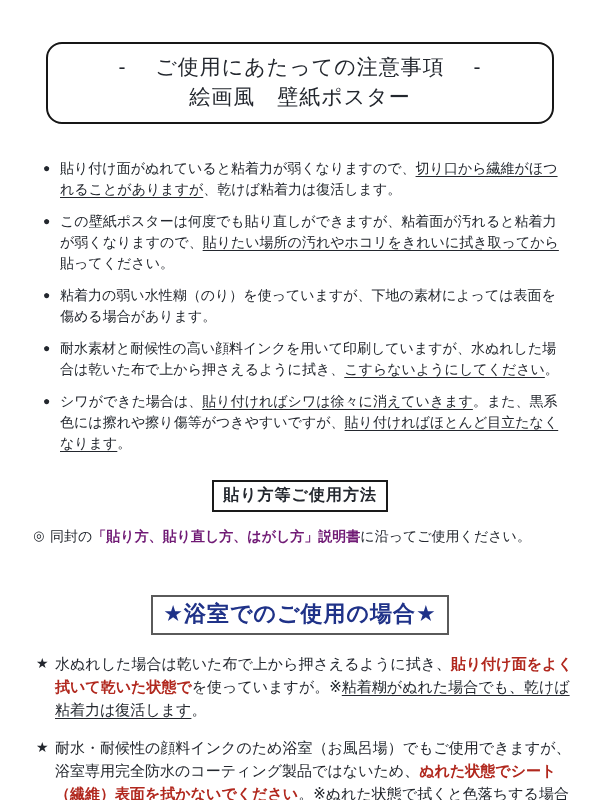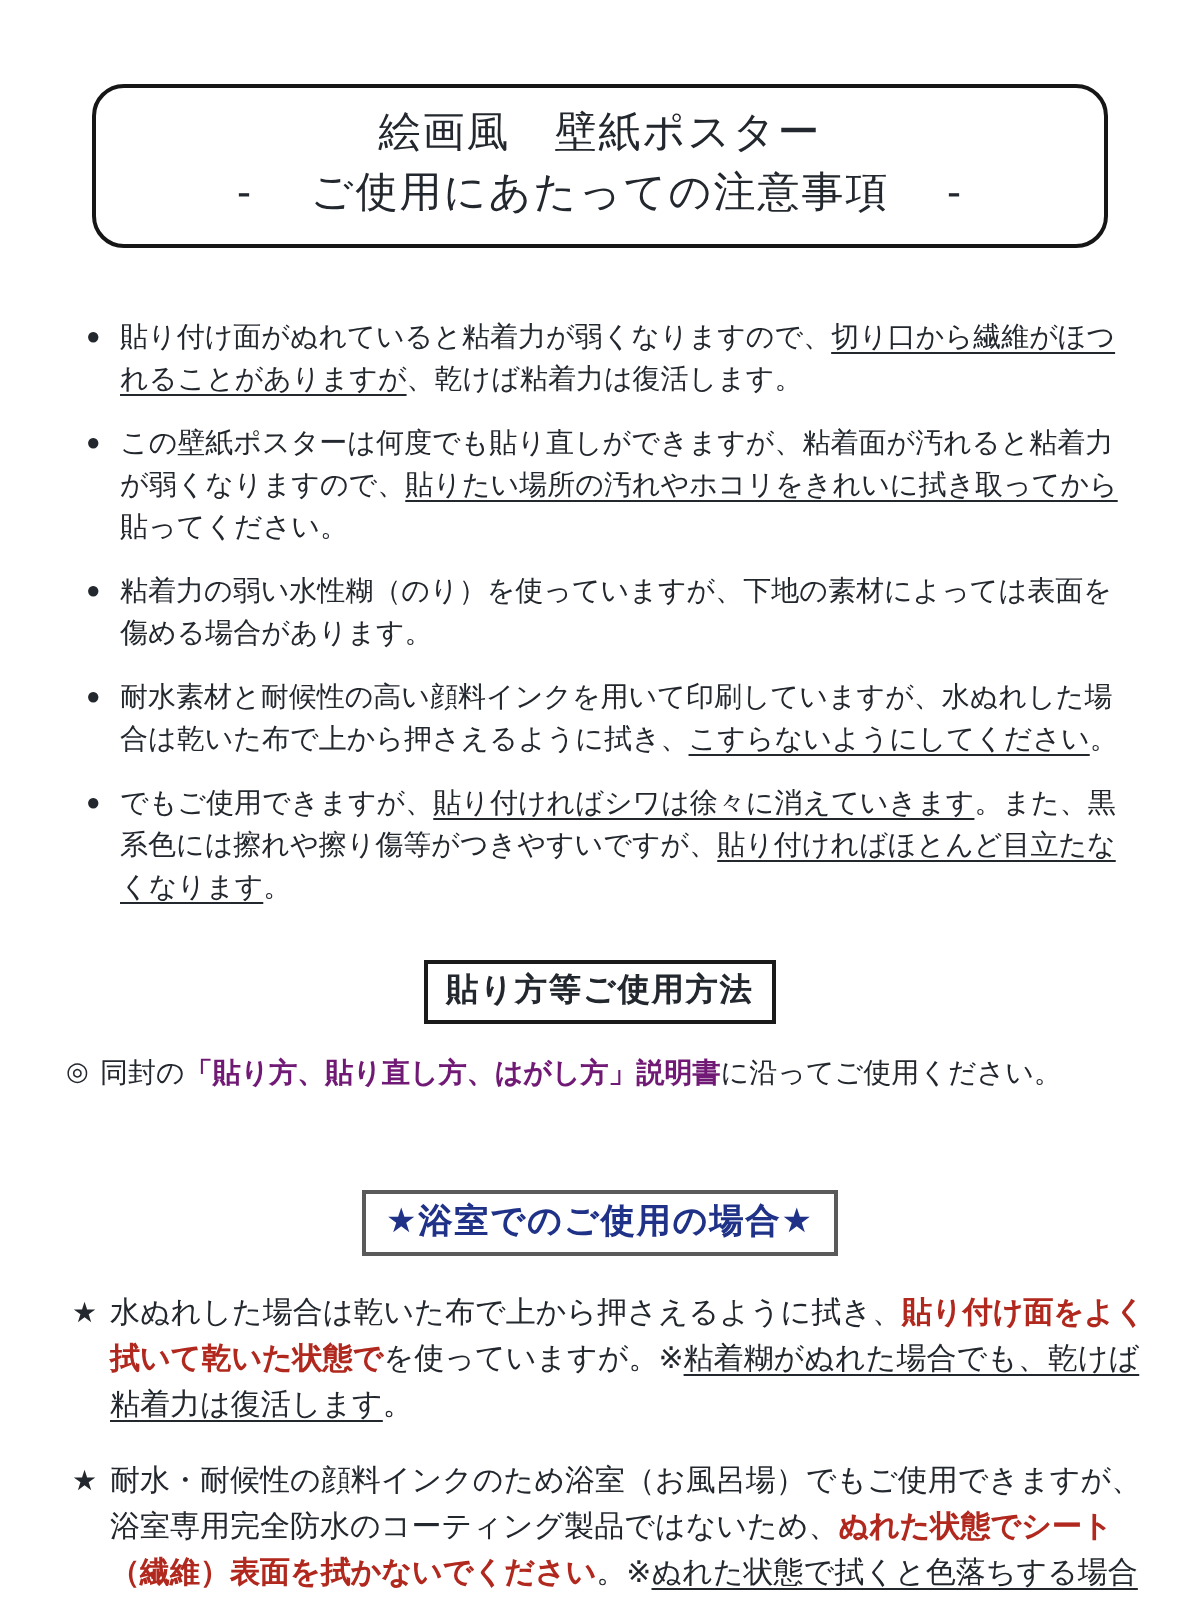--- a/index.html
+++ b/index.html
@@ -42,36 +42,36 @@
     font-size: 14px; line-height: 22px;
     display: flex;
   }
   .usage-line .marker { flex: none; width: 17px; font-size: 13px; line-height: 22px; }
 
   .bath-heading-wrap { text-align: center; margin-top: 48px; }
   .bath-heading-box {
     display: inline-block;
     border: 2px solid #5a5a5a;
     padding: 2px 10px 4px;
-    font-size: 17px; font-weight: 700; letter-spacing: 1px;
+    font-size: 22px; font-weight: 700; letter-spacing: 1px;
     color: #1f3288;
   }
   .bath-items { margin: 17px 26px 0 36px; }
   .bath-item { display: flex; font-size: 15px; line-height: 23px; margin-bottom: 15px; }
   .bath-item .marker { flex: none; width: 19px; font-size: 14px; line-height: 23px; }
   .bath-item .txt { flex: 1; }
 </style>
 </head>
 <body>
 
 <div class="page">
 
   <div class="title-box">
+    <div class="title-line">-　 ご使用にあたっての注意事項 　-</div>
     <div class="title-line">絵画風　壁紙ポスター</div>
-    <div class="title-line">-　 ご使用にあたっての注意事項 　-</div>
   </div>
 
   <div class="notes">
     <div class="note">
       <span class="marker">●</span>
       <span class="txt"><span>貼り付け面がぬれていると粘着力が弱くなりますので、</span><span class="seg-u">切り口から繊維がほつれることがありますが</span><span>、乾けば粘着力は復活します。</span></span>
     </div>
     <div class="note">
       <span class="marker">●</span>
       <span class="txt"><span>この壁紙ポスターは何度でも貼り直しができますが、粘着面が汚れると粘着力が弱くなりますので、</span><span class="seg-u">貼りたい場所の汚れやホコリをきれいに拭き取ってから</span><span>貼ってください。</span></span>
@@ -79,21 +79,21 @@
     <div class="note">
       <span class="marker">●</span>
       <span class="txt"><span>粘着力の弱い水性糊（のり）を使っていますが、下地の素材によっては表面を傷める場合があります。</span></span>
     </div>
     <div class="note">
       <span class="marker">●</span>
       <span class="txt"><span>耐水素材と耐候性の高い顔料インクを用いて印刷していますが、水ぬれした場合は乾いた布で上から押さえるように拭き、</span><span class="seg-u">こすらないようにしてください</span><span>。</span></span>
     </div>
     <div class="note">
       <span class="marker">●</span>
-      <span class="txt"><span>でもご使用できますが、</span><span class="seg-u">貼り付ければシワは徐々に消えていきます</span><span>。また、黒系色には擦れや擦り傷等がつきやすいですが、</span><span class="seg-u">貼り付ければほとんど目立たなくなります</span><span>。</span></span>
+      <span class="txt"><span>シワができた場合は、</span><span class="seg-u">貼り付ければシワは徐々に消えていきます</span><span>。また、黒系色には擦れや擦り傷等がつきやすいですが、</span><span class="seg-u">貼り付ければほとんど目立たなくなります</span><span>。</span></span>
     </div>
   </div>
 
   <div class="usage-heading-wrap">
     <div class="usage-heading-box">貼り方等ご使用方法</div>
   </div>
   <div class="usage-line">
     <span class="marker">◎</span>
     <span class="txt"><span>同封の</span><span class="seg-b">「貼り方、貼り直し方、はがし方」説明書</span><span>に沿ってご使用ください。</span></span>
   </div>

